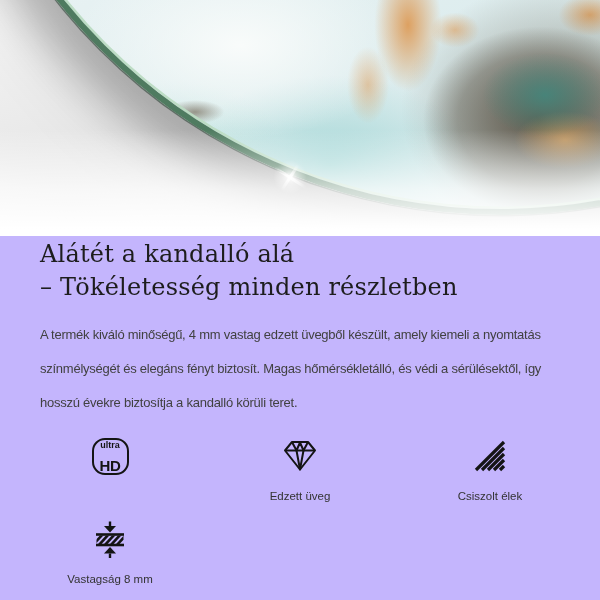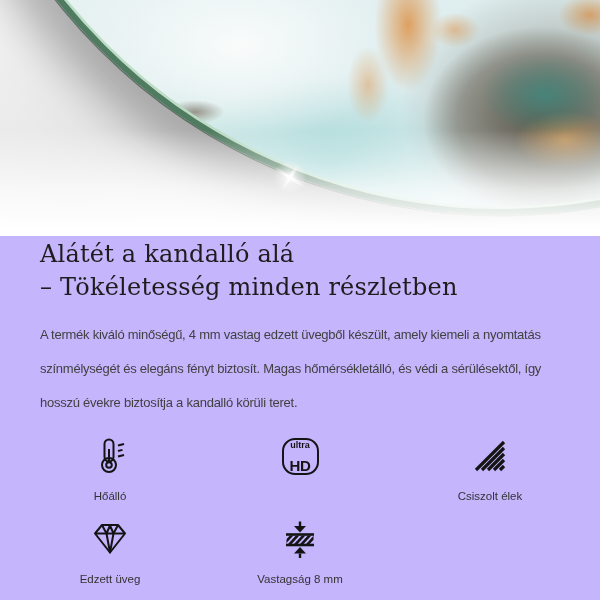--- a/index.html
+++ b/index.html
@@ -83,68 +83,54 @@
   <div class="content">
     <h1 class="title">
       <span>Alátét a kandalló alá</span><br>
       <span>– Tökéletesség minden részletben</span>
     </h1>
     <p class="desc">A termék kiváló minőségű, 4 mm vastag edzett üvegből készült, amely kiemeli a nyomtatás színmélységét és elegáns fényt biztosít. Magas hőmérsékletálló, és védi a sérülésektől, így hosszú évekre biztosítja a kandalló körüli teret.</p>
   </div>
 
   <div class="features">
 
-    <div class="feature">
-      <div class="icon-wrap">
-        <svg class="icon-svg" width="40" height="40" viewBox="0 0 40 40">
-          <rect x="14.5" y="3.5" width="9" height="22" rx="4.5"></rect>
-          <circle cx="19" cy="29" r="7"></circle>
-          <circle cx="19" cy="29" r="2.8"></circle>
-          <line x1="19" y1="13" x2="19" y2="25.8"></line>
-          <path d="M28 9.5 L34 8"></path>
-          <path d="M28 15 L32.5 13.9"></path>
-          <path d="M28 20.5 L34 19"></path>
-        </svg>
-      </div>
-      <div class="label">Hőálló</div>
-    </div>
 
     <div class="feature">
       <div class="icon-wrap">
         <div class="hd-box">
           <span class="hd-top">ultra</span>
           <span class="hd-bottom">HD</span>
         </div>
       </div>
     </div>
 
 
     <div class="feature">
       <div class="icon-wrap">
+        <svg class="icon-svg" width="40" height="40" viewBox="0 0 40 40" stroke-linejoin="round">
+          <path d="M12 6 H28 L35 14.5 L20 33.5 L5 14.5 Z"></path>
+          <path d="M5 14.5 H35"></path>
+          <path d="M12 6 L16.5 14.5 L20 6.5 L23.5 14.5 L28 6"></path>
+          <path d="M16.5 14.5 L20 33.5 L23.5 14.5"></path>
+        </svg>
+      </div>
+      <div class="label">Edzett üveg</div>
+    </div>
+
+    <div class="feature">
+      <div class="icon-wrap">
         <svg class="icon-svg" width="40" height="40" viewBox="0 0 40 40" style="stroke-width:3.2">
           <line x1="6" y1="34" x2="34" y2="6"></line>
           <line x1="12" y1="34" x2="34" y2="12"></line>
           <line x1="18" y1="34" x2="34" y2="18"></line>
           <line x1="24" y1="34" x2="34" y2="24"></line>
           <line x1="30" y1="34" x2="34" y2="30"></line>
         </svg>
       </div>
       <div class="label">Csiszolt élek</div>
-    </div>
-
-    <div class="feature">
-      <div class="icon-wrap">
-        <svg class="icon-svg" width="40" height="40" viewBox="0 0 40 40" stroke-linejoin="round">
-          <path d="M12 6 H28 L35 14.5 L20 33.5 L5 14.5 Z"></path>
-          <path d="M5 14.5 H35"></path>
-          <path d="M12 6 L16.5 14.5 L20 6.5 L23.5 14.5 L28 6"></path>
-          <path d="M16.5 14.5 L20 33.5 L23.5 14.5"></path>
-        </svg>
-      </div>
-      <div class="label">Edzett üveg</div>
     </div>
 
     <div class="feature">
       <div class="icon-wrap">
         <svg class="icon-svg" width="40" height="40" viewBox="0 0 40 40">
           <defs>
               <clipPath id="thkclip">
                 <rect x="6.5" y="16.6" width="27" height="8.4"></rect>
               </clipPath>
             </defs>

